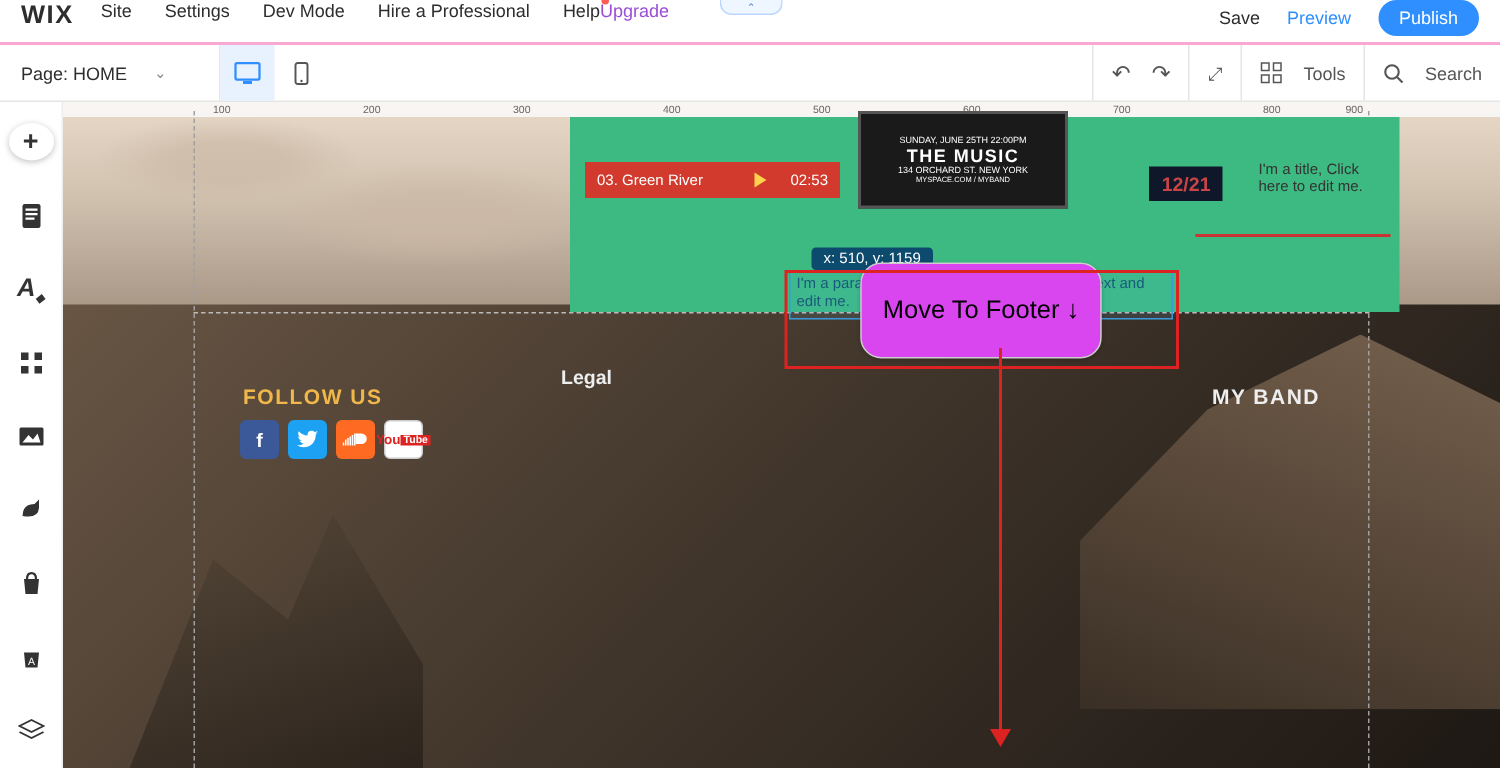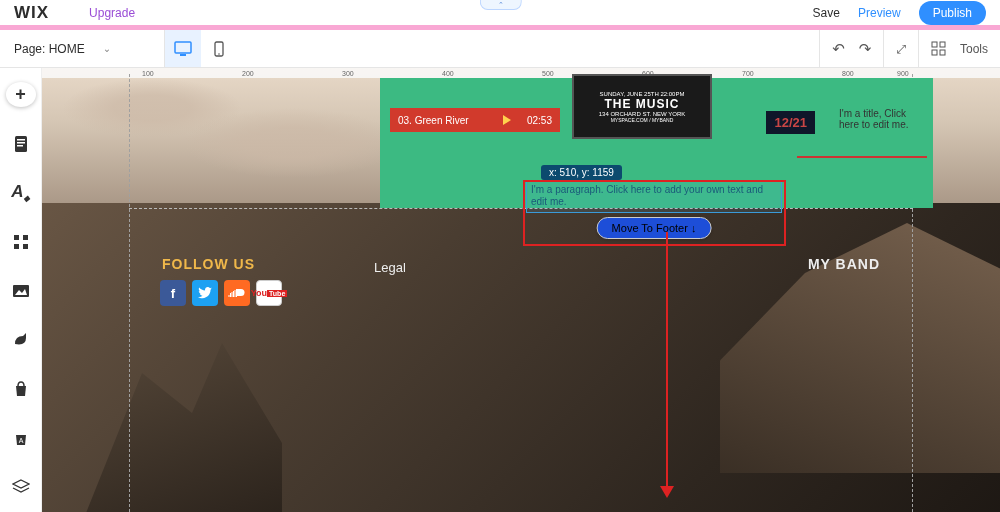--- a/index.html
+++ b/index.html
@@ -1,29 +1,29 @@
 <!DOCTYPE html>
 <html><head>
 <meta charset="utf-8">
 <style>
 *{margin:0;padding:0;box-sizing:border-box;font-family:Arial,Helvetica,sans-serif}
 html,body{width:1000px;height:512px;overflow:hidden;background:#fff}
-.topbar{height:30px;display:flex;align-items:center;padding:0 14px;border-bottom:5px solid #f9a8d4;font-size:12px;color:#2d2d2d}
+.topbar{height:30px;display:flex;align-items:flex-start;padding:0 14px;border-bottom:2px solid #f9a8d4;font-size:12px;color:#2d2d2d}
 .logo{font-weight:900;font-size:17px;letter-spacing:1px;margin-right:18px}
 .menu{display:flex;gap:22px}
 .menu span{cursor:pointer}
 .menu .help{position:relative}
 .menu .help::after{content:'';position:absolute;top:-2px;right:-6px;width:5px;height:5px;background:#ff5a5a;border-radius:50%}
-.upgrade{color:#9a4dd6;margin-left:22px}
+.upgrade{color:#9a4dd6;}
 .top-right{margin-left:auto;display:flex;align-items:center;gap:18px}
 .preview{color:#2f8fff}
 .publish{background:#2f8fff;color:#fff;padding:5px 14px;border-radius:14px;font-size:12px}
 .top-notch{position:absolute;top:0;left:50%;transform:translateX(-48%);width:42px;height:10px;border:1px solid #bcd6ff;border-top:none;border-radius:0 0 8px 8px;background:#eef6ff;display:flex;align-items:center;justify-content:center;font-size:7px;color:#5a8bd8}
 .toolbar{height:38px;display:flex;align-items:center;border-bottom:1px solid #e5e5e5;font-size:12px;color:#2d2d2d}
-.page-sel{display:flex;align-items:center;gap:18px;padding:0 14px;height:100%;border-right:1px solid #e5e5e5;width:165px;}
+.page-sel{display:flex;align-items:center;gap:18px;padding:0 14px;height:100%;border-right:1px solid #e5e5e5;width:147px;}
 .chev{font-size:10px;color:#888}
 .devices{display:flex;align-items:center;height:100%}
 .dev-btn{width:36px;height:100%;display:flex;align-items:center;justify-content:center;color:#555}
 .dev-btn.active{background:#e8f2ff;color:#2f8fff}
 .tb-right{margin-left:auto;display:flex;align-items:center;height:100%}
 .tb-grp{display:flex;align-items:center;height:100%;border-left:1px solid #e5e5e5;padding:0 12px;gap:14px;color:#555}
 .tb-ico{font-size:15px}
 .tb-label{font-size:12px}
 .sidebar{position:absolute;left:0;top:68px;bottom:0;width:42px;background:#fff;border-right:1px solid #eee;display:flex;flex-direction:column;align-items:center;padding-top:14px;gap:26px;color:#333;font-size:17px}
 .side-btn{width:28px;height:28px;display:flex;align-items:center;justify-content:center;cursor:pointer}
@@ -45,39 +45,46 @@
 .play-tri{width:0;height:0;border-left:8px solid #ffd24d;border-top:5px solid transparent;border-bottom:5px solid transparent;margin-left:auto}
 .poster{position:absolute;top:-4px;left:192px;width:140px;height:65px;background:#1a1a1a;color:#fff;font-size:7px;text-align:center;padding:18px;display:flex;flex-direction:column;justify-content:center;border:2px solid #555}
 .poster .big{font-size:12px;font-weight:900;letter-spacing:1px}
 .date-badge{position:absolute;top:33px;right:118px;background:#0f172a;color:#c94545;font-weight:bold;font-size:13px;padding:4px 8px}
 .title-caption{position:absolute;top:30px;right:6px;width:88px;font-size:10px;color:#333}
 .red-line{position:absolute;top:78px;right:6px;width:130px;height:2px;background:#c33}
 .selbox{position:absolute;top:103px;left:146px;width:256px;height:32px;border:1px solid #3a9ad9;background:rgba(80,180,230,.12)}
 .para-text{position:absolute;top:2px;left:4px;right:4px;font-size:10px;color:#1a5a7a;line-height:12px}
 .inspect-box{position:absolute;top:102px;left:143px;width:263px;height:66px;border:2px solid #d22}
 .coord{position:absolute;top:-17px;left:14px;background:#0c4a6e;color:#fff;font-size:10px;padding:2px 8px;border-radius:3px}
-.move-btn{position:absolute;bottom:-27px;left:50%;transform:translateX(-50%);background:#1d4ed8;border:1px solid #ccc;border-radius:14px;padding:4px 14px;font-size:11px;white-space:nowrap;box-shadow:0 1px 3px rgba(0,0,0,.2)}
+.move-btn{position:absolute;bottom:-27px;left:50%;transform:translateX(-50%);background:#d946ef;border:1px solid #ccc;border-radius:14px;padding:21px 14px;font-size:17px;white-space:nowrap;box-shadow:0 1px 3px rgba(0,0,0,.2)}
 .arrow-line{position:absolute;top:164px;left:624px;width:2px;height:260px;background:#d22}
 .arrow-head{position:absolute;top:418px;left:618px;width:0;height:0;border-left:7px solid transparent;border-right:7px solid transparent;border-top:12px solid #d22}
 .footer-dash{position:absolute;top:140px;left:87px;right:87px;height:0;border-top:1px dashed #bbb}
 .follow{position:absolute;top:188px;left:120px;font-size:14px;font-weight:bold;color:#f0b84a;letter-spacing:1px}
 .social{position:absolute;top:212px;left:118px;display:flex;gap:6px}
 .sico{width:26px;height:26px;border-radius:4px;display:flex;align-items:center;justify-content:center;color:#fff;font-size:13px;font-weight:bold}
 .fb{background:#3b5998}.tw{background:#1da1f2}.sc{background:#ff6a22}.yt{background:#fff;color:#d22;font-size:9px;border:1px solid #ccc}
-.legal{position:absolute;top:192px;left:332px;font-size:13px;color:#eee;font-weight:normal}
+.legal{position:absolute;top:176px;left:332px;font-size:13px;color:#eee;font-weight:bold}
 .band{position:absolute;top:188px;right:120px;font-size:14px;font-weight:bold;color:#eee;letter-spacing:1px}
 .copy{position:absolute;top:212px;right:100px;font-size:10px;color:#eee;text-align:center;line-height:14px}
 svg{display:block}
 </style>
 </head>
 <body>
 
 <div class="topbar">
   <div class="top-notch">⌃</div>
   <div class="logo">WIX</div>
+  <div class="menu">
+    <span>Site</span>
+    <span>Settings</span>
+    <span>Dev Mode</span>
+    <span>Hire a Professional</span>
+    <span class="help">Help</span>
+  </div>
   <span class="upgrade">Upgrade</span>
   <div class="top-right">
     <span>Save</span>
     <span class="preview">Preview</span>
     <span class="publish">Publish</span>
   </div>
 </div>
 
 <div class="toolbar">
   <div class="page-sel">
@@ -107,20 +114,27 @@
       <span class="tb-ico" style="font-size:12px">⤢</span>
     </div>
     <div class="tb-grp">
       <svg width="15" height="15" viewBox="0 0 15 15">
           <rect x="1" y="1" width="5" height="5" fill="none" stroke="#555"></rect>
           <rect x="9" y="1" width="5" height="5" fill="none" stroke="#555"></rect>
           <rect x="1" y="9" width="5" height="5" fill="none" stroke="#555"></rect>
           <rect x="9" y="9" width="5" height="5" fill="none" stroke="#555"></rect>
         </svg>
       <span class="tb-label">Tools</span>
+    </div>
+    <div class="tb-grp">
+      <svg width="14" height="14" viewBox="0 0 14 14">
+          <circle cx="6" cy="6" r="4.5" fill="none" stroke="#555" stroke-width="1.4"></circle>
+          <line x1="9.5" y1="9.5" x2="13" y2="13" stroke="#555" stroke-width="1.4"></line>
+        </svg>
+      <span class="tb-label">Search</span>
     </div>
   </div>
 </div>
 
 <div class="sidebar">
   <div class="side-btn add">+</div>
   <div class="side-btn">
       <svg width="16" height="18" viewBox="0 0 16 18">
         <rect x="2" y="1" width="12" height="16" rx="1.5" fill="#333"></rect>
         <rect x="4" y="4" width="8" height="1.5" fill="#fff"></rect>

